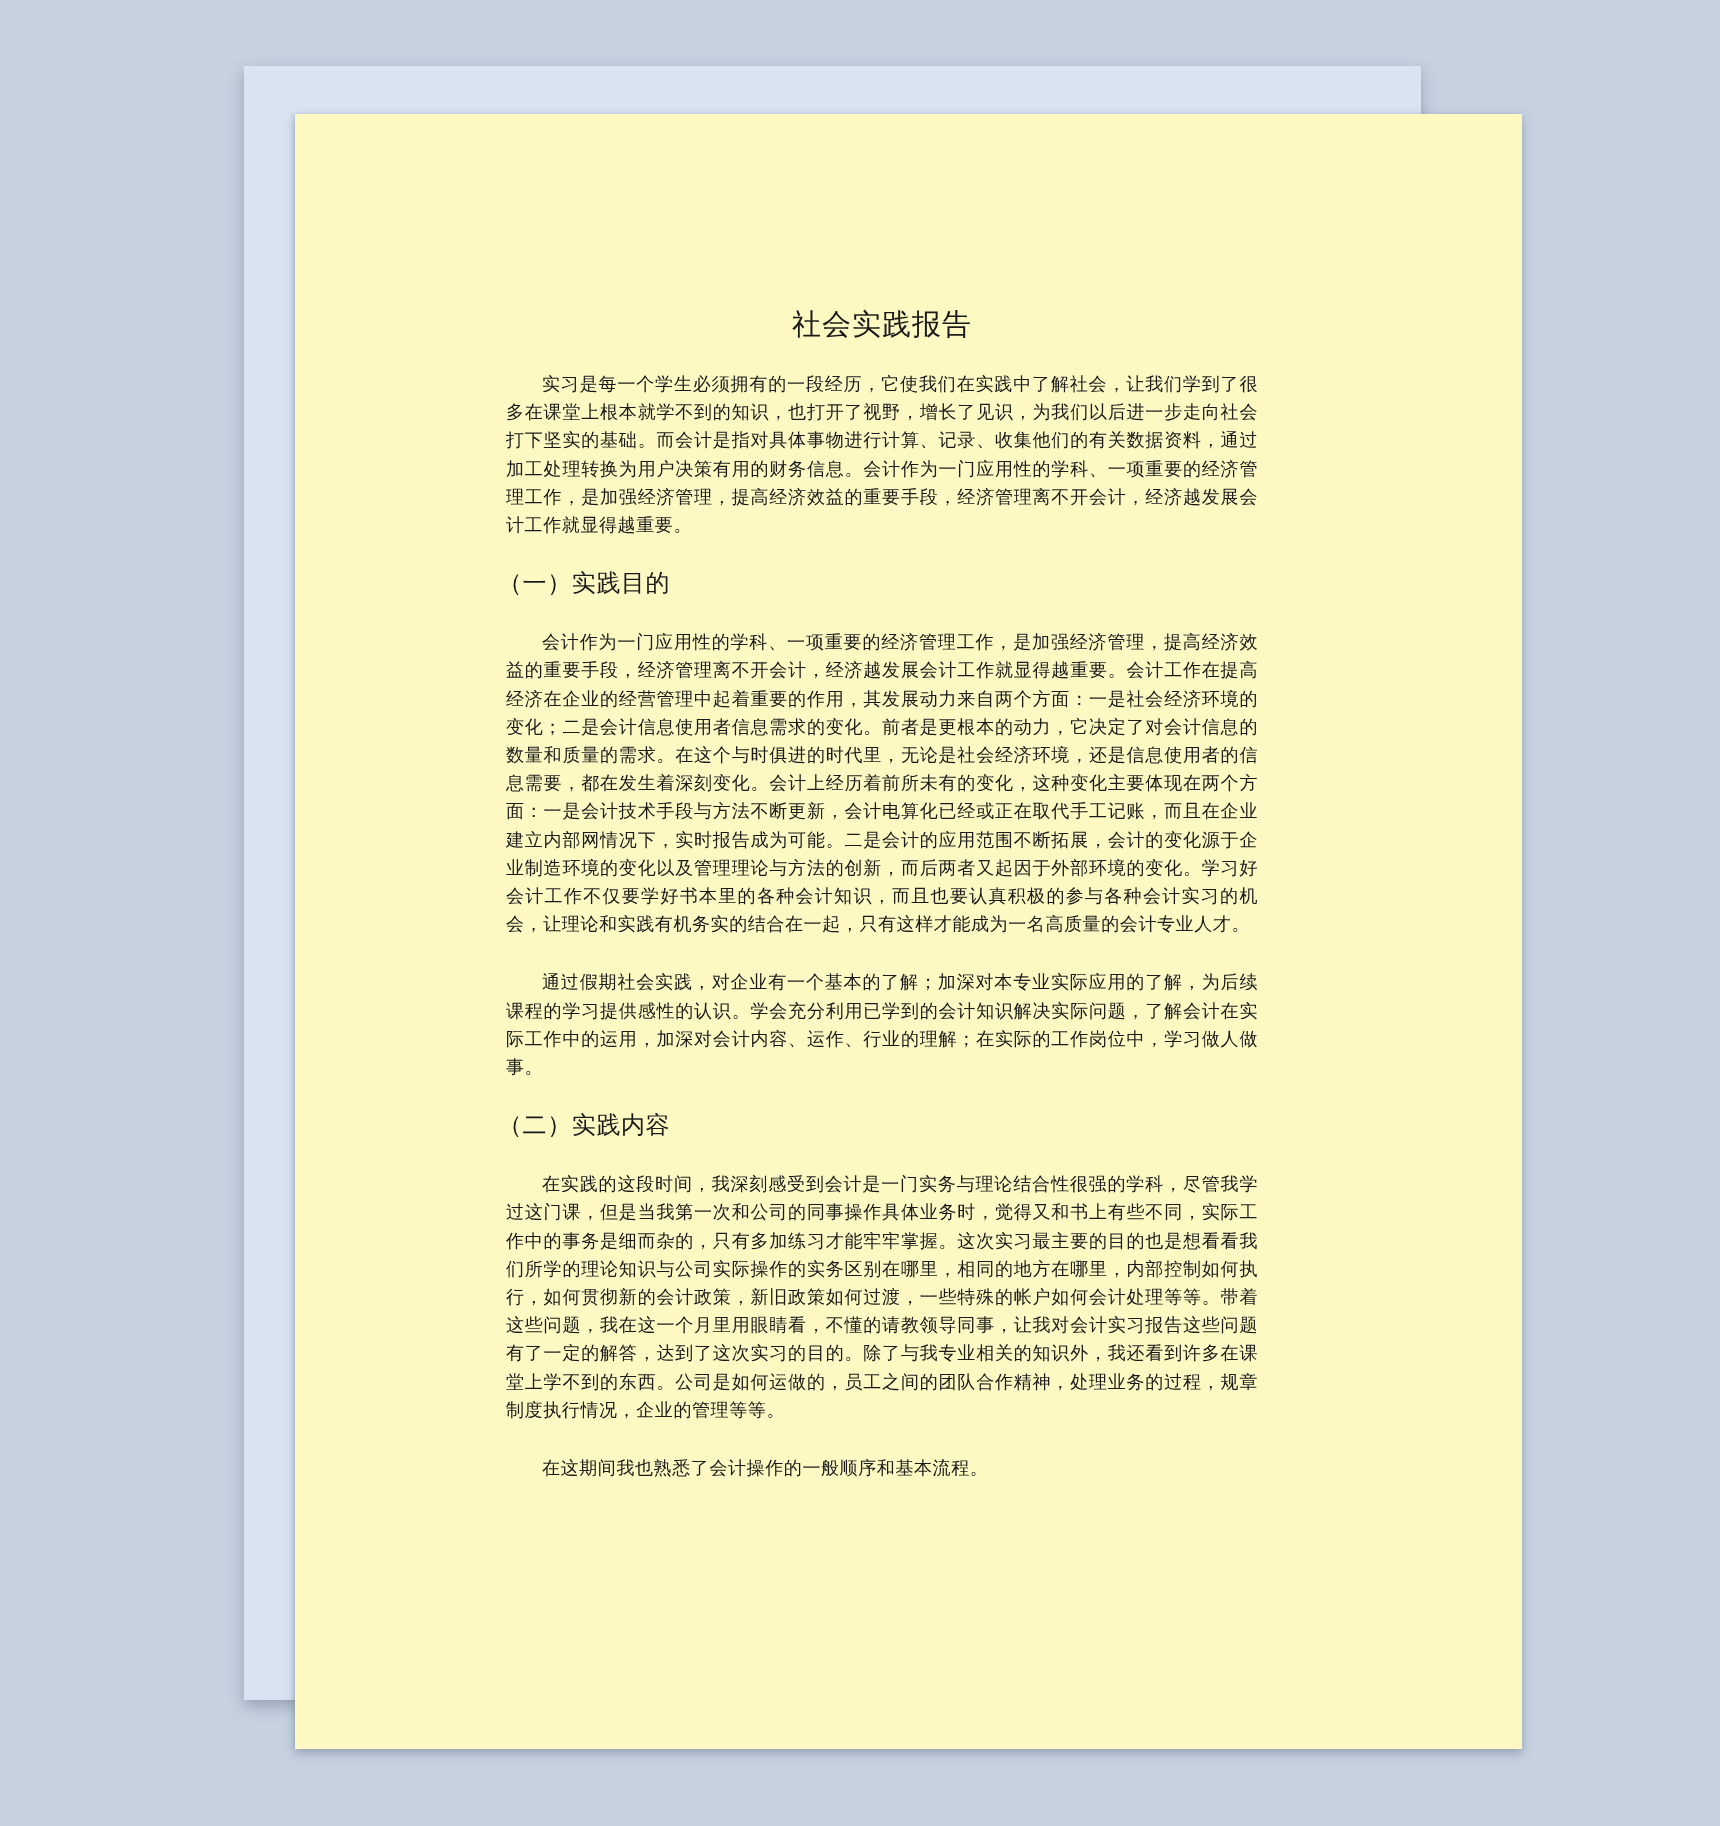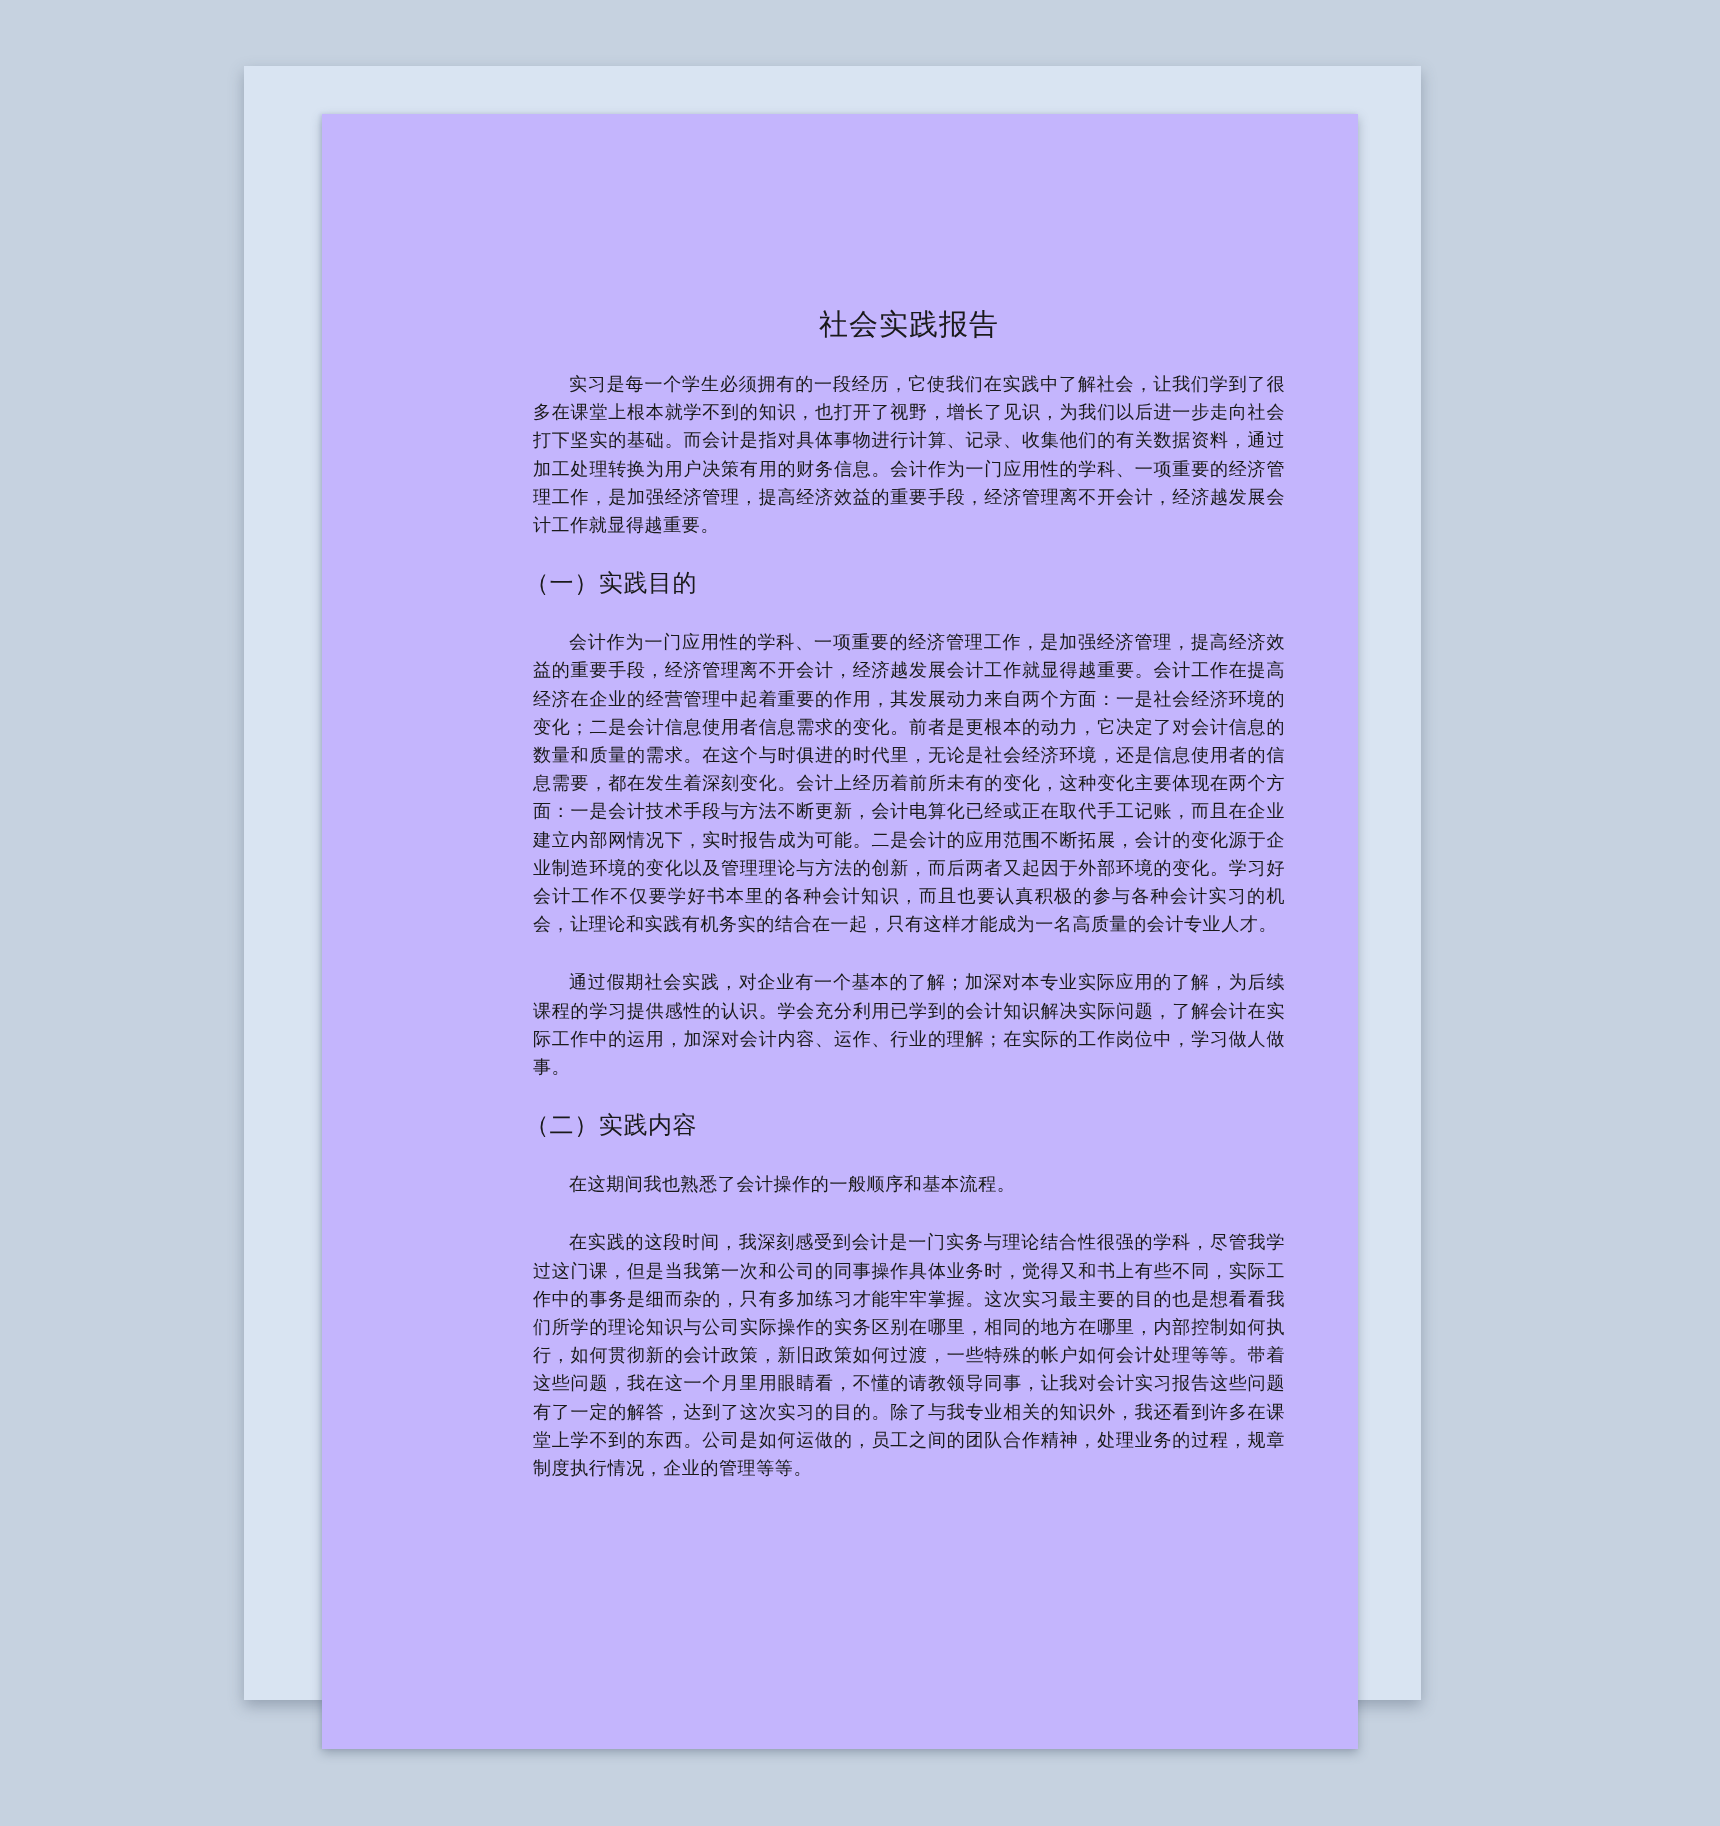--- a/index.html
+++ b/index.html
@@ -20,25 +20,24 @@
     top: 66px;
     width: 1177px;
     height: 1634px;
     background: #d9e4f2;
     box-shadow: 0 6px 14px rgba(60, 75, 95, 0.35);
   }
   .front-page {
     position: absolute;
     left: 295px;
     top: 114px;
-    width: 1036px;
+    width: 1227px;
     height: 1635px;
-    background: #c4b5fd;
+    background: #fef9c3;
     box-shadow: 0 4px 10px rgba(60, 75, 95, 0.35), -2px 0 3px rgba(140,160,190,0.25);
-    margin-left: 27px;
   }
   .content {
     position: absolute;
     left: 211px;
     top: 190px;
     width: 752px;
     color: #1a1a1a;
   }
   .doc-title {
     text-align: center;
@@ -76,17 +75,17 @@
     <p class="para">实习是每一个学生必须拥有的一段经历，它使我们在实践中了解社会，让我们学到了很多在课堂上根本就学不到的知识，也打开了视野，增长了见识，为我们以后进一步走向社会打下坚实的基础。而会计是指对具体事物进行计算、记录、收集他们的有关数据资料，通过加工处理转换为用户决策有用的财务信息。会计作为一门应用性的学科、一项重要的经济管理工作，是加强经济管理，提高经济效益的重要手段，经济管理离不开会计，经济越发展会计工作就显得越重要。</p>
 
     <div class="section-head">（一）实践目的</div>
 
     <p class="para">会计作为一门应用性的学科、一项重要的经济管理工作，是加强经济管理，提高经济效益的重要手段，经济管理离不开会计，经济越发展会计工作就显得越重要。会计工作在提高经济在企业的经营管理中起着重要的作用，其发展动力来自两个方面：一是社会经济环境的变化；二是会计信息使用者信息需求的变化。前者是更根本的动力，它决定了对会计信息的数量和质量的需求。在这个与时俱进的时代里，无论是社会经济环境，还是信息使用者的信息需要，都在发生着深刻变化。会计上经历着前所未有的变化，这种变化主要体现在两个方面：一是会计技术手段与方法不断更新，会计电算化已经或正在取代手工记账，而且在企业建立内部网情况下，实时报告成为可能。二是会计的应用范围不断拓展，会计的变化源于企业制造环境的变化以及管理理论与方法的创新，而后两者又起因于外部环境的变化。学习好会计工作不仅要学好书本里的各种会计知识，而且也要认真积极的参与各种会计实习的机会，让理论和实践有机务实的结合在一起，只有这样才能成为一名高质量的会计专业人才。</p>
 
     <p class="para">通过假期社会实践，对企业有一个基本的了解；加深对本专业实际应用的了解，为后续课程的学习提供感性的认识。学会充分利用已学到的会计知识解决实际问题，了解会计在实际工作中的运用，加深对会计内容、运作、行业的理解；在实际的工作岗位中，学习做人做事。</p>
 
     <div class="section-head">（二）实践内容</div>
 
+    <p class="para">在实践的这段时间，我深刻感受到会计是一门实务与理论结合性很强的学科，尽管我学过这门课，但是当我第一次和公司的同事操作具体业务时，觉得又和书上有些不同，实际工作中的事务是细而杂的，只有多加练习才能牢牢掌握。这次实习最主要的目的也是想看看我们所学的理论知识与公司实际操作的实务区别在哪里，相同的地方在哪里，内部控制如何执行，如何贯彻新的会计政策，新旧政策如何过渡，一些特殊的帐户如何会计处理等等。带着这些问题，我在这一个月里用眼睛看，不懂的请教领导同事，让我对会计实习报告这些问题有了一定的解答，达到了这次实习的目的。除了与我专业相关的知识外，我还看到许多在课堂上学不到的东西。公司是如何运做的，员工之间的团队合作精神，处理业务的过程，规章制度执行情况，企业的管理等等。</p>
+
     <p class="para">在这期间我也熟悉了会计操作的一般顺序和基本流程。</p>
-
-    <p class="para">在实践的这段时间，我深刻感受到会计是一门实务与理论结合性很强的学科，尽管我学过这门课，但是当我第一次和公司的同事操作具体业务时，觉得又和书上有些不同，实际工作中的事务是细而杂的，只有多加练习才能牢牢掌握。这次实习最主要的目的也是想看看我们所学的理论知识与公司实际操作的实务区别在哪里，相同的地方在哪里，内部控制如何执行，如何贯彻新的会计政策，新旧政策如何过渡，一些特殊的帐户如何会计处理等等。带着这些问题，我在这一个月里用眼睛看，不懂的请教领导同事，让我对会计实习报告这些问题有了一定的解答，达到了这次实习的目的。除了与我专业相关的知识外，我还看到许多在课堂上学不到的东西。公司是如何运做的，员工之间的团队合作精神，处理业务的过程，规章制度执行情况，企业的管理等等。</p>
   </div>
 </div>
 
 </body></html>

